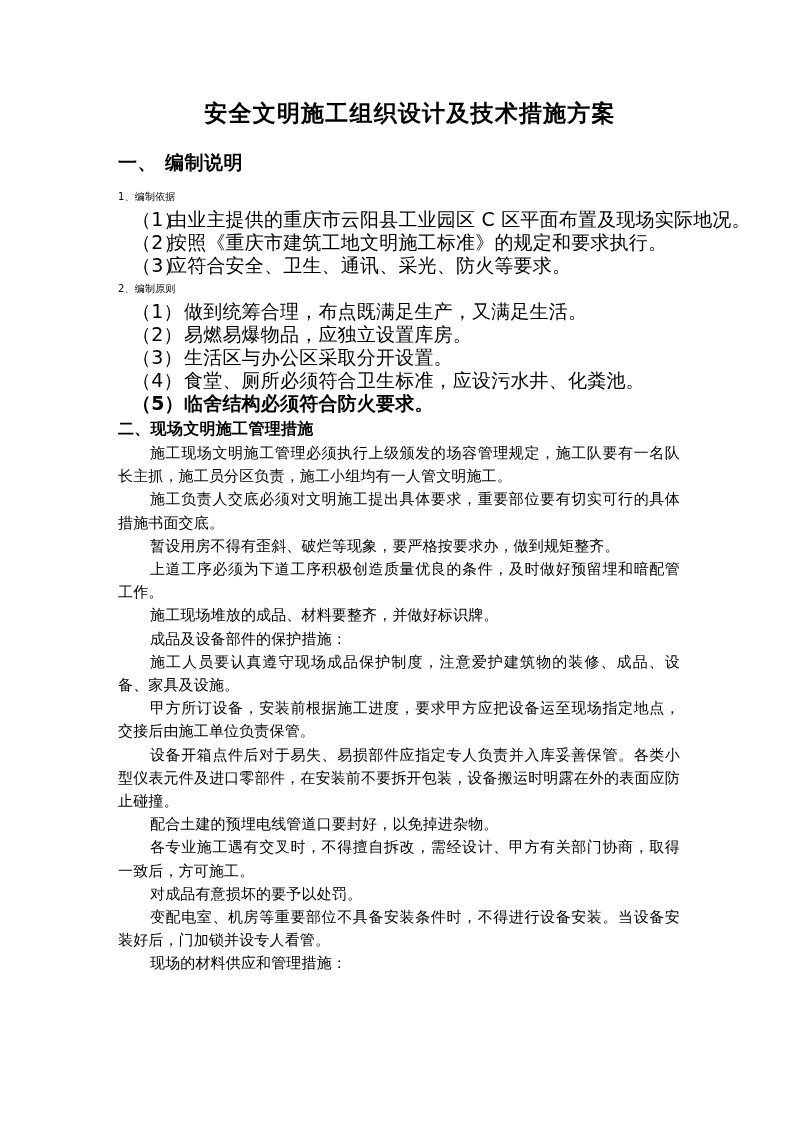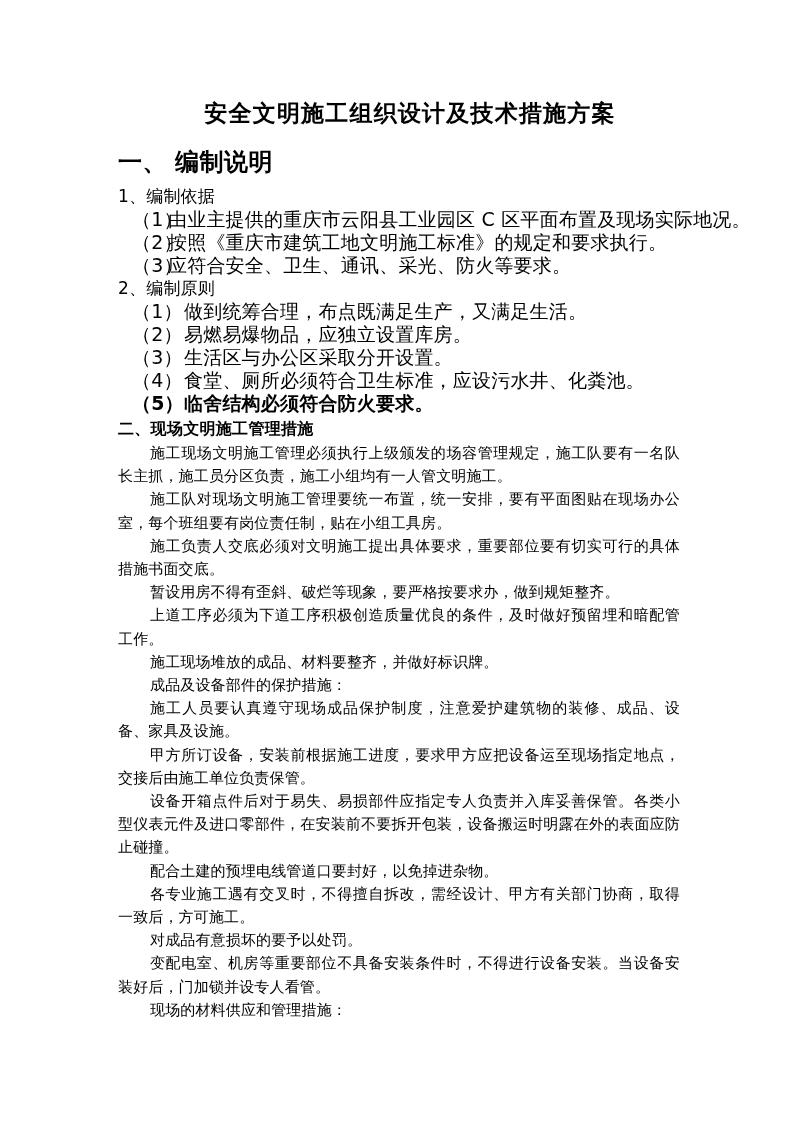--- a/index.html
+++ b/index.html
@@ -37,40 +37,40 @@
     text-align: center;
     line-height: 34px;
     margin: 0 0 18px 0;
     padding-left: 22px;
     white-space: nowrap;
   }
 
   
   .h-major {
     font-family: "DejaVu Serif", "Liberation Serif", serif;
-    font-size: 24px;
+    font-size: 19px;
     font-weight: bold;
     line-height: 28px;
     margin: 0 0 9px 0;
     letter-spacing: 0.5px;
   }
   .h-major .num { margin-right: 8px; }
 
   .h-minor {
     font-family: "DejaVu Serif", "Liberation Serif", serif;
     font-size: 16px;
     font-weight: bold;
     line-height: 24px;
     margin: 2px 0 1px 0;
     letter-spacing: 0.3px;
   }
 
   
   .list-label {
-    font-size: 17px;
+    font-size: 10px;
     line-height: 23px;
     margin: 0;
     letter-spacing: 0.2px;
   }
   .sub-item {
     font-size: 19px;
     line-height: 23px;
     margin: 0;
     padding-left: 14px;
     letter-spacing: 0.2px;
@@ -116,21 +116,20 @@
     <p class="sub-item gap-wide"><span class="marker">（2）</span><span>易燃易爆物品，应独立设置库房。</span></p>
     <p class="sub-item gap-wide"><span class="marker">（3）</span><span>生活区与办公区采取分开设置。</span></p>
     <p class="sub-item gap-wide"><span class="marker">（4）</span><span>食堂、厕所必须符合卫生标准，应设污水井、化粪池。</span></p>
     <p class="sub-item gap-wide bolded"><span class="marker">（5）</span><span>临舍结构必须符合防火要求。</span></p>
 
     <div class="h-minor">
       <span>二、</span><span>现场文明施工管理措施</span>
     </div>
 
     <p class="para">施工现场文明施工管理必须执行上级颁发的场容管理规定，施工队要有一名队长主抓，施工员分区负责，施工小组均有一人管文明施工。</p>
-    <p class="para">施工队对现场文明施工管理要统一布置，统一安排，要有平面图贴在现场办公室，每个班组要有岗位责任制，贴在小组工具房。</p>
     <p class="para">施工负责人交底必须对文明施工提出具体要求，重要部位要有切实可行的具体措施书面交底。</p>
     <p class="para">暂设用房不得有歪斜、破烂等现象，要严格按要求办，做到规矩整齐。</p>
     <p class="para">上道工序必须为下道工序积极创造质量优良的条件，及时做好预留埋和暗配管工作。</p>
     <p class="para">施工现场堆放的成品、材料要整齐，并做好标识牌。</p>
     <p class="para">成品及设备部件的保护措施：</p>
     <p class="para">施工人员要认真遵守现场成品保护制度，注意爱护建筑物的装修、成品、设备、家具及设施。</p>
     <p class="para">甲方所订设备，安装前根据施工进度，要求甲方应把设备运至现场指定地点，交接后由施工单位负责保管。</p>
     <p class="para">设备开箱点件后对于易失、易损部件应指定专人负责并入库妥善保管。各类小型仪表元件及进口零部件，在安装前不要拆开包装，设备搬运时明露在外的表面应防止碰撞。</p>
     <p class="para">配合土建的预埋电线管道口要封好，以免掉进杂物。</p>
     <p class="para">各专业施工遇有交叉时，不得擅自拆改，需经设计、甲方有关部门协商，取得一致后，方可施工。</p>

